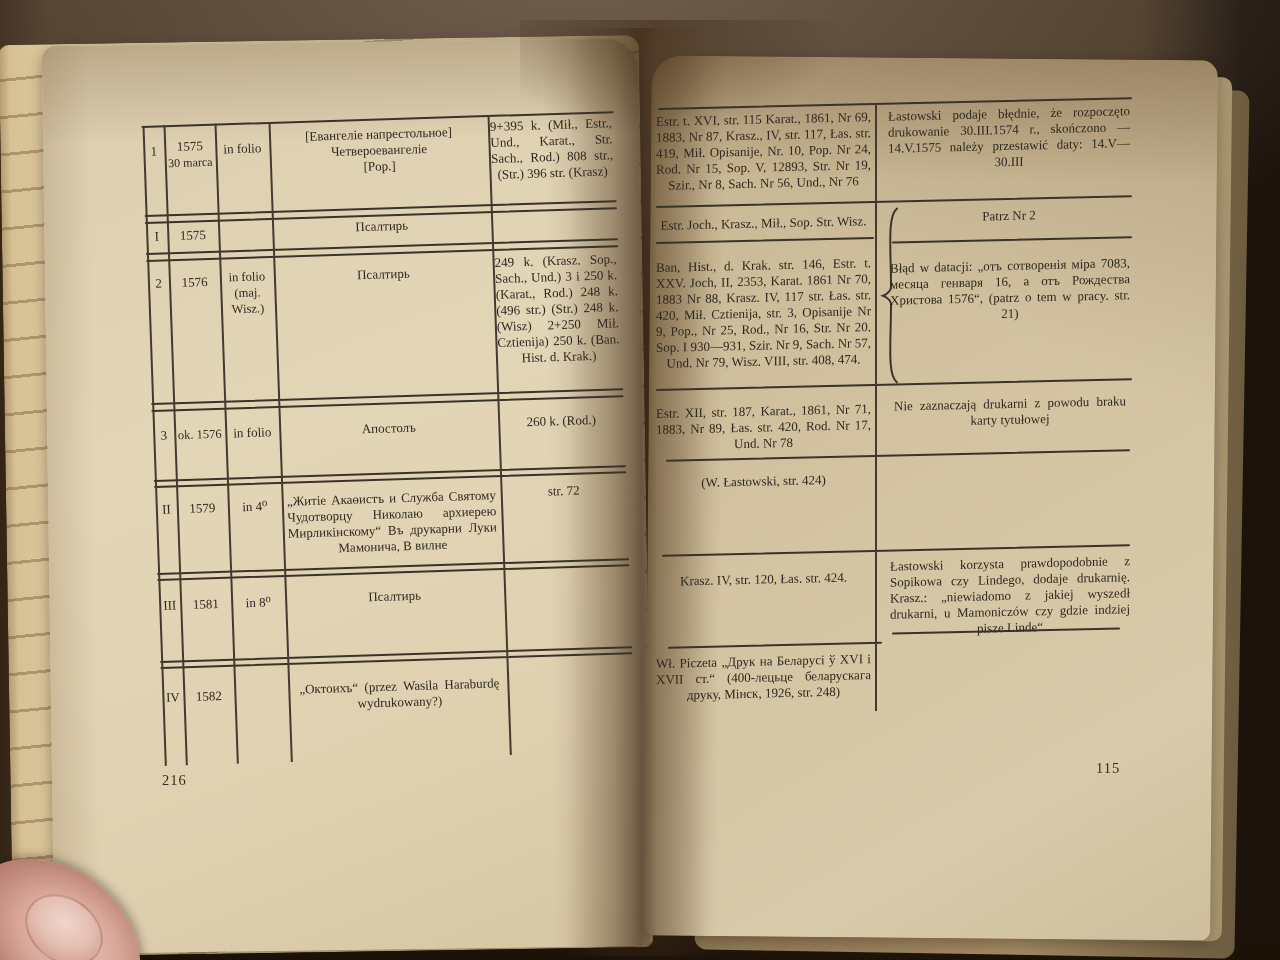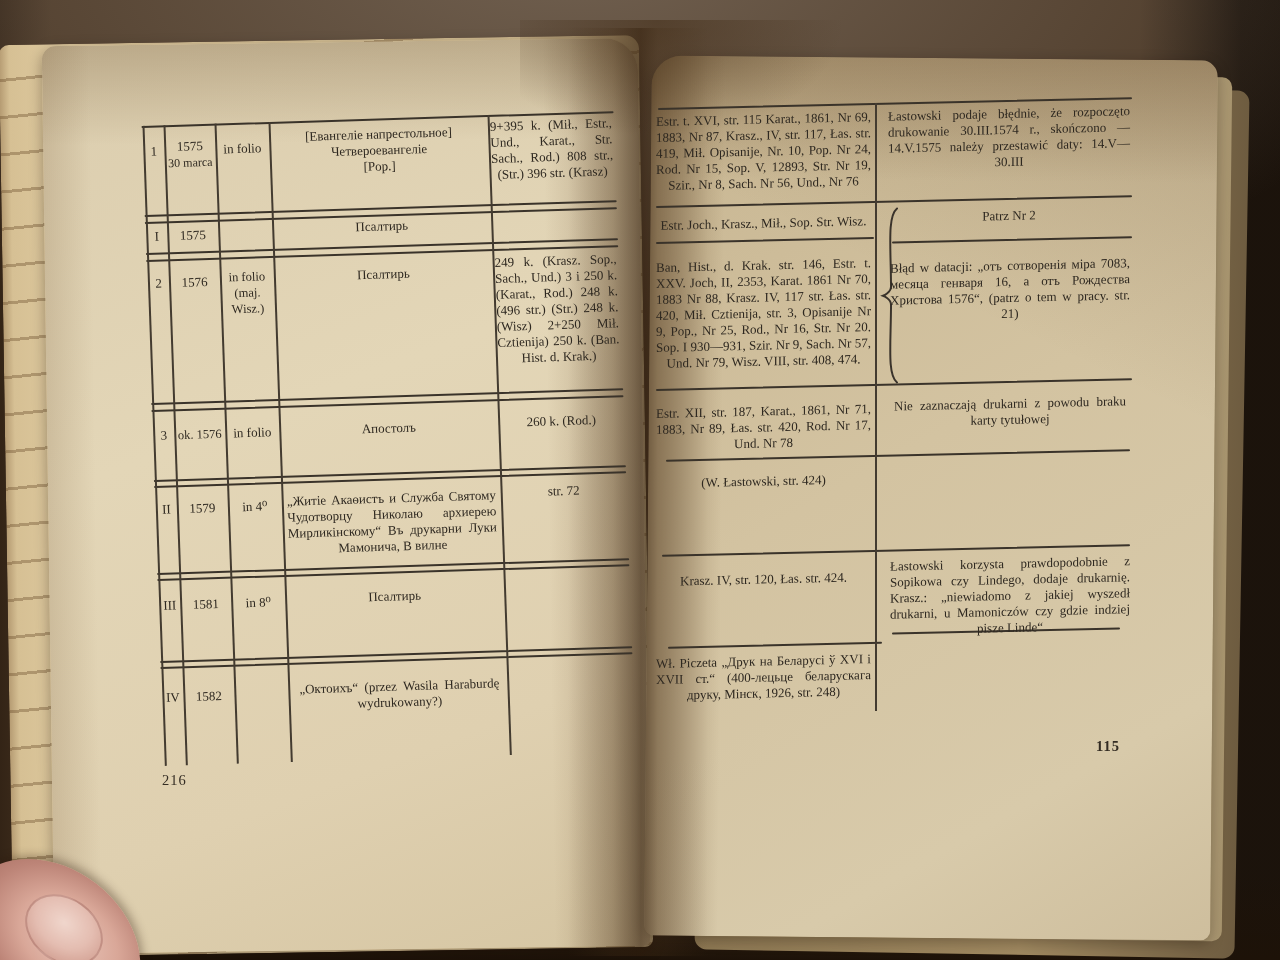--- a/index.html
+++ b/index.html
@@ -190,16 +190,16 @@
 
   <div class="cell c" style="left:2px;top:376px;width:215px;">(W. Łastowski, str. 424)</div>
 
   <div class="cell c" style="left:2px;top:474px;width:215px;">Krasz. IV, str. 120, Łas. str. 424.</div>
   <div class="cell j" style="left:236px;top:464px;width:240px;">Łastowski korzysta prawdopodobnie z Sopikowa czy Lindego, dodaje drukarnię. Krasz.: „niewiadomo z jakiej wyszedł drukarni, u Mamoniczów czy gdzie indziej pisze Linde“</div>
 
   <div class="cell j" style="left:2px;top:556px;width:215px;">Wł. Piczeta „Друк на Беларусі ў XVI i XVII ст.“ (400-лецьце беларускага друку, Мінск, 1926, str. 248)</div>
 </div>
 
 <div class="pagenum" style="left:162px;top:772px;">216</div>
-<div class="pagenum" style="left:1096px;top:738px;font-weight:bold;">115</div>
+<div class="pagenum" style="left:1096px;top:760px;">115</div>
 
 <div class="abs thumb"></div>
 <div class="abs thumb-nail"></div>
 
 </body></html>

